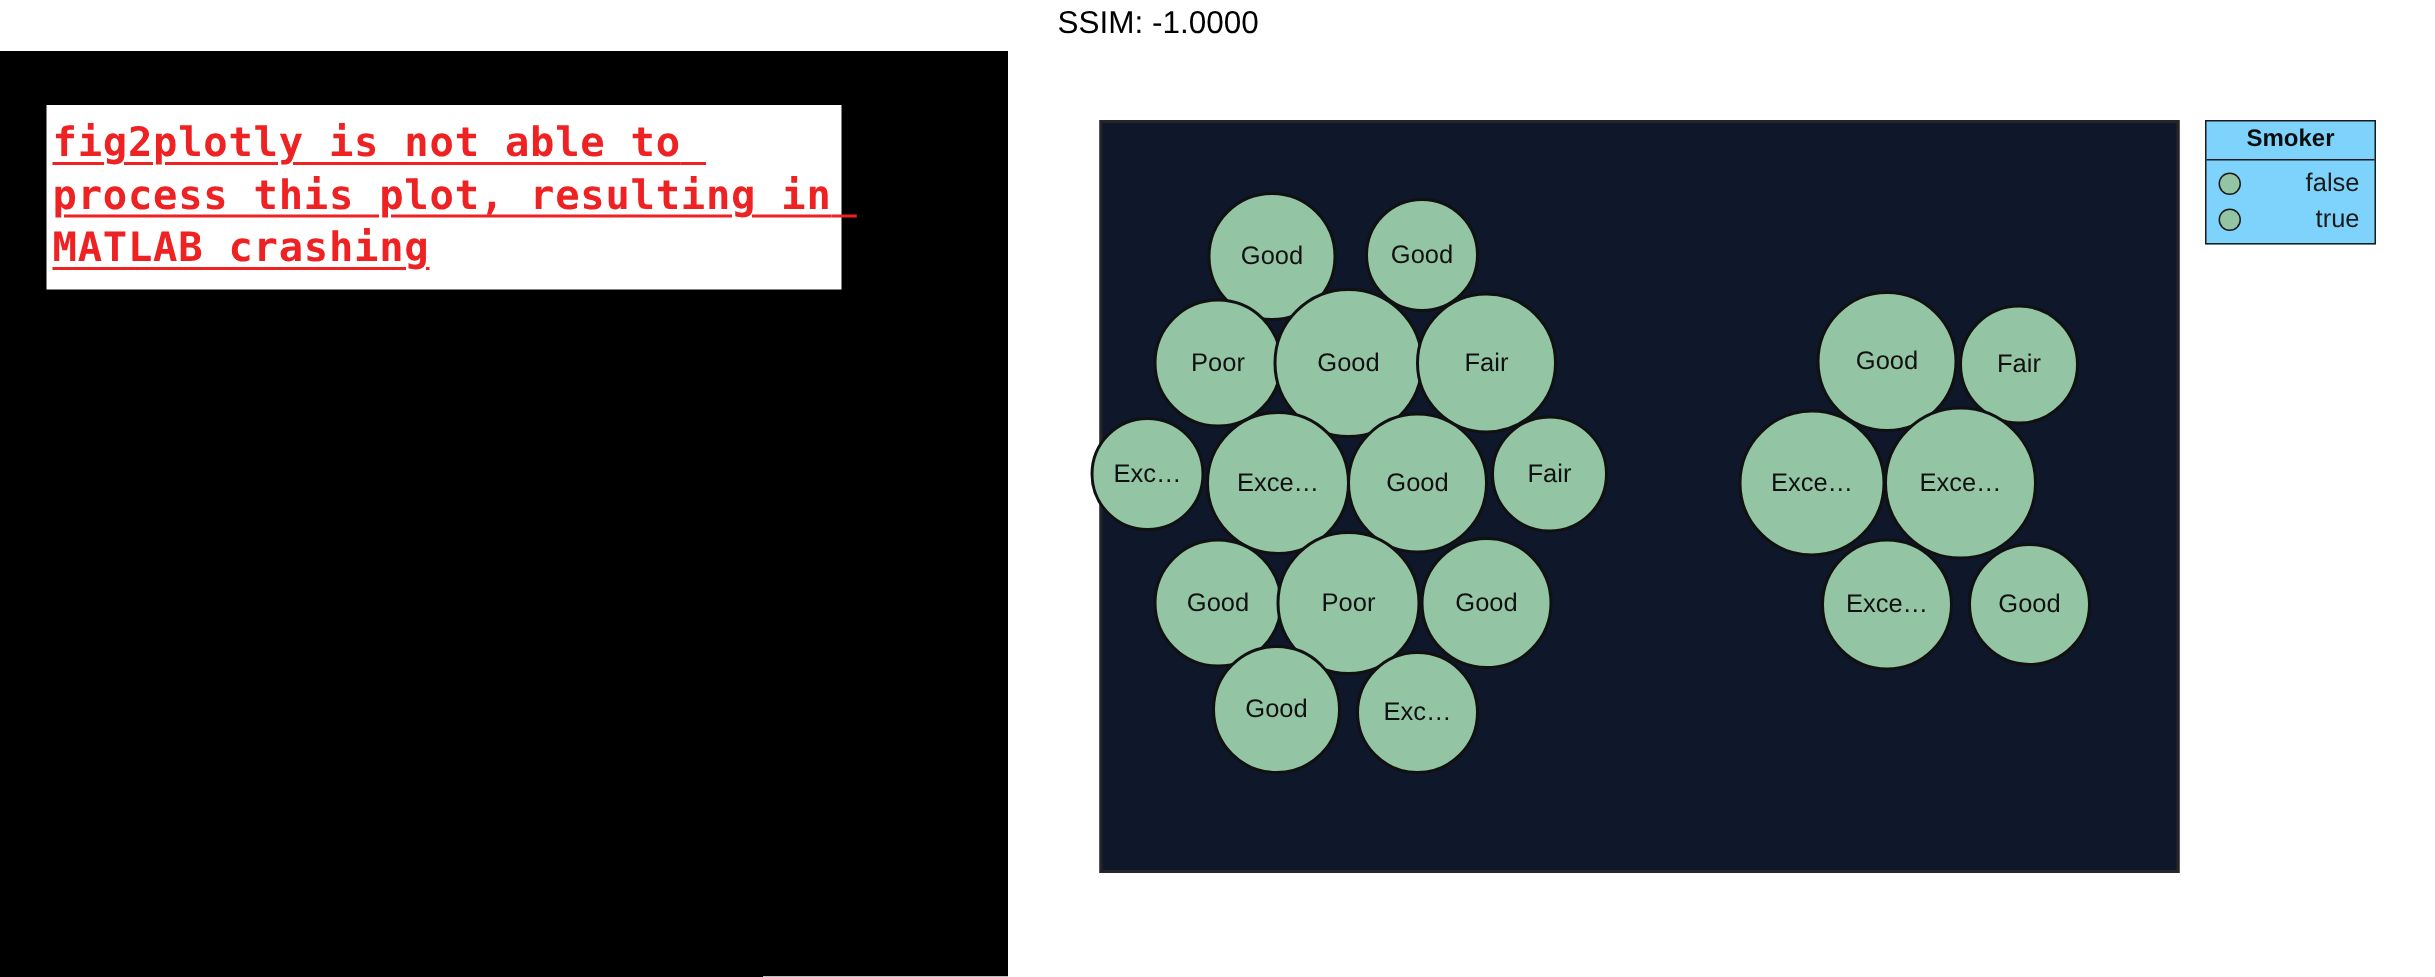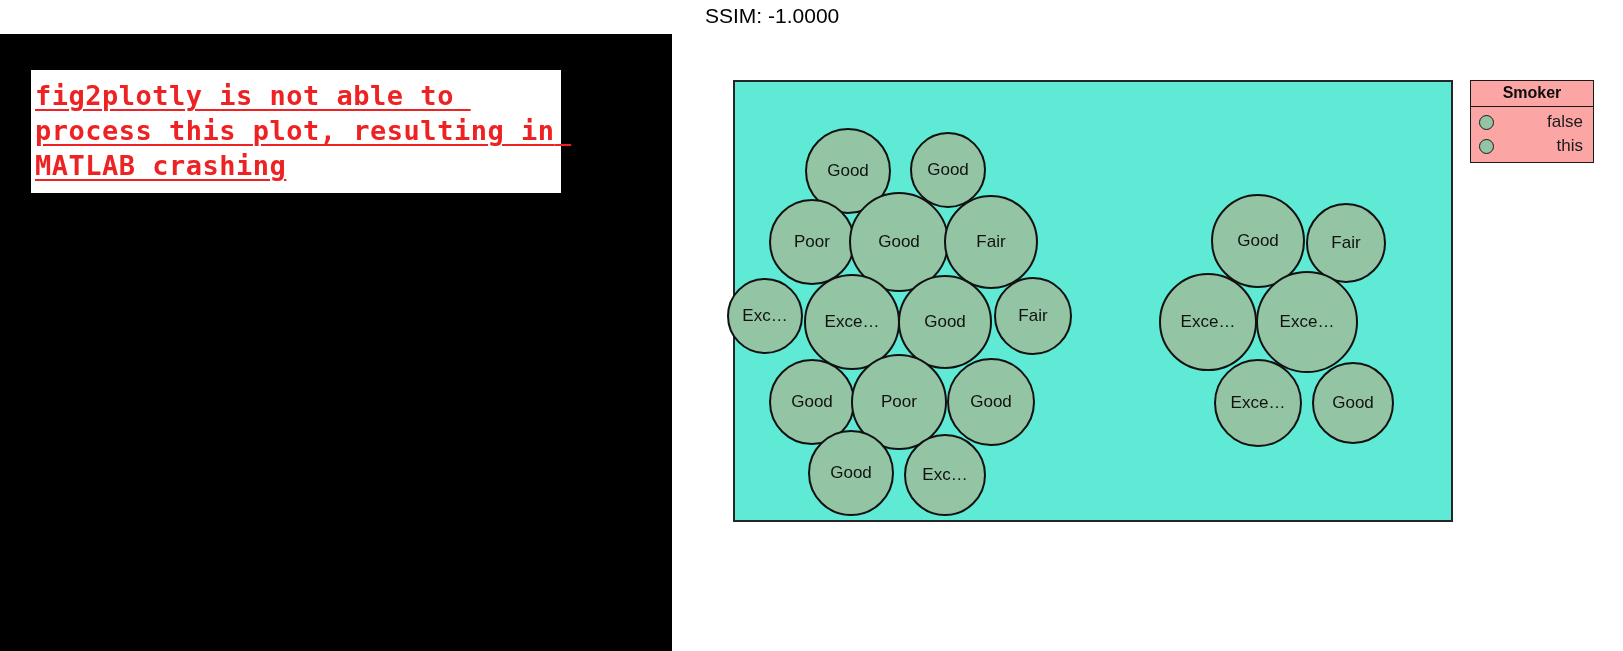--- a/index.html
+++ b/index.html
@@ -57,24 +57,24 @@
     color: #000000;
     font-family: "Liberation Sans", sans-serif;
   }
 
   
   #plot-box {
     position: absolute;
     left: 733px;
     top: 80px;
     width: 720px;
-    height: 442px;
+    height: 502px;
     border: 2px solid #262626;
     box-sizing: border-box;
-    background: #5eead4;
+    background: #0f172a;
   }
   #bubble-canvas {
     position: absolute;
     left: 0;
     top: 0;
     width: 100%;
     height: 100%;
   }
   .bubble {
     position: absolute;
@@ -91,24 +91,24 @@
     font-family: "Liberation Sans", sans-serif;
     white-space: nowrap;
     pointer-events: none;
   }
 
   
   #legend {
     position: absolute;
     left: 1470px;
     top: 80px;
-    width: 124px;
+    width: 114px;
     border: 1.5px solid #1a1a1a;
     box-sizing: border-box;
-    background: #fca5a5;
+    background: #7dd3fc;
   }
   #legend-title {
     text-align: center;
     font-size: 16px;
     font-weight: bold;
     color: #0d0d0d;
     padding: 3px 0 4px 0;
     border-bottom: 1.5px solid #1a1a1a;
     font-family: "Liberation Sans", sans-serif;
   }
@@ -216,16 +216,16 @@
 
 <div id="legend">
   <div id="legend-title">Smoker</div>
   <div id="legend-entries">
       <div class="legend-row">
         <span class="legend-swatch" style="background: rgb(147, 196, 164);"></span>
         <span class="legend-text">false</span>
       </div>
       <div class="legend-row">
         <span class="legend-swatch" style="background: rgb(147, 196, 164);"></span>
-        <span class="legend-text">this</span>
+        <span class="legend-text">true</span>
       </div>
     </div>
 </div>
 
 </body></html>

